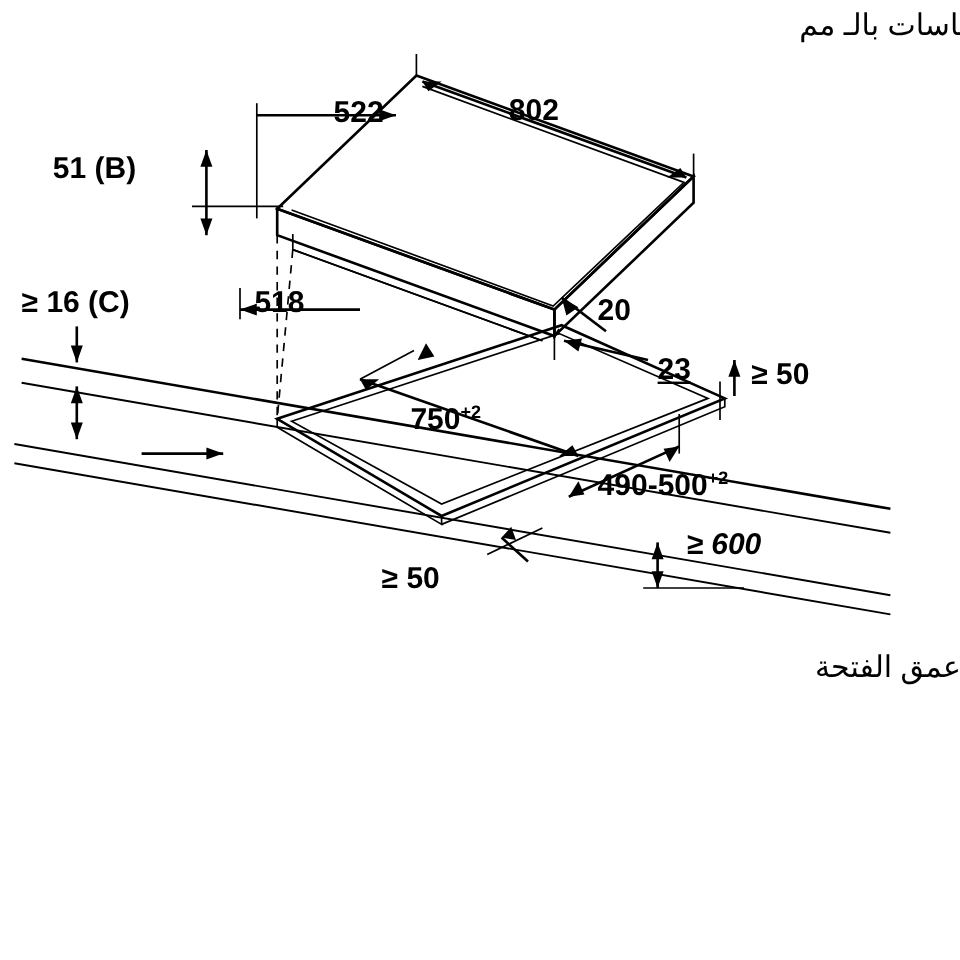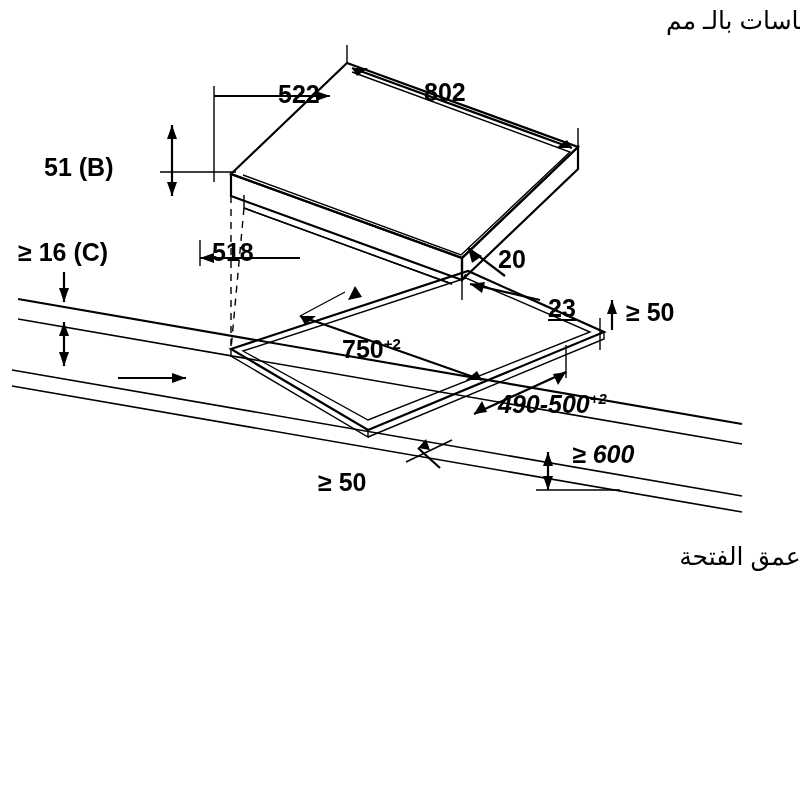--- a/index.html
+++ b/index.html
@@ -163,28 +163,28 @@
       <path d="M536,490 L620,490" stroke-width="1.4"></path>
 
       <path d="M418,448 L440,468"></path>
       <path d="M418,448 l12,2 l-4,-11 Z" fill="#000" stroke="none"></path>
       <path d="M406,462 L452,440" stroke-width="1.4"></path>
     </g>
   </svg>
 
   <div class="dim" style="left:424px; top:78px;"><span>802</span></div>
   <div class="dim" style="left:232px; top:80px;margin-left:46px;"><span>522</span></div>
-  <div class="dim" style="left:44px;  top:153px;"><span>51 (B)</span></div>
+  <div class="dim" style="left:44px;  top:126px;"><span>51 (B)</span></div>
   <div class="dim" style="left:18px;  top:238px;"><span>≥ 16 (C)</span></div>
   <div class="dim" style="left:212px; top:238px;text-align:right;"><span>518</span></div>
   <div class="dim" style="left:498px; top:245px;"><span>20</span></div>
   <div class="dim" style="left:548px; top:294px;text-decoration:underline;"><span>23</span></div>
   <div class="dim" style="left:626px; top:298px;"><span>≥ 50</span></div>
   <div class="dim" style="left:342px; top:335px;text-align:center;"><span>750</span><sup>+2</sup></div>
-  <div class="dim" style="left:498px; top:390px;font-style:italic;"><span>490-500</span><sup>+2</sup></div>
+  <div class="dim" style="left:498px; top:390px;"><span>490-500</span><sup>+2</sup></div>
   <div class="dim" style="left:572px; top:440px;font-style:italic;"><span>≥ 600</span></div>
   <div class="dim" style="left:318px; top:468px;"><span>≥ 50</span></div>
 
   <div class="legend">
     <div class="legend-item">
       <span class="legend-key">B:</span>
       <span class="legend-text">عمق الفتحة</span>
     </div>
   </div>
 

